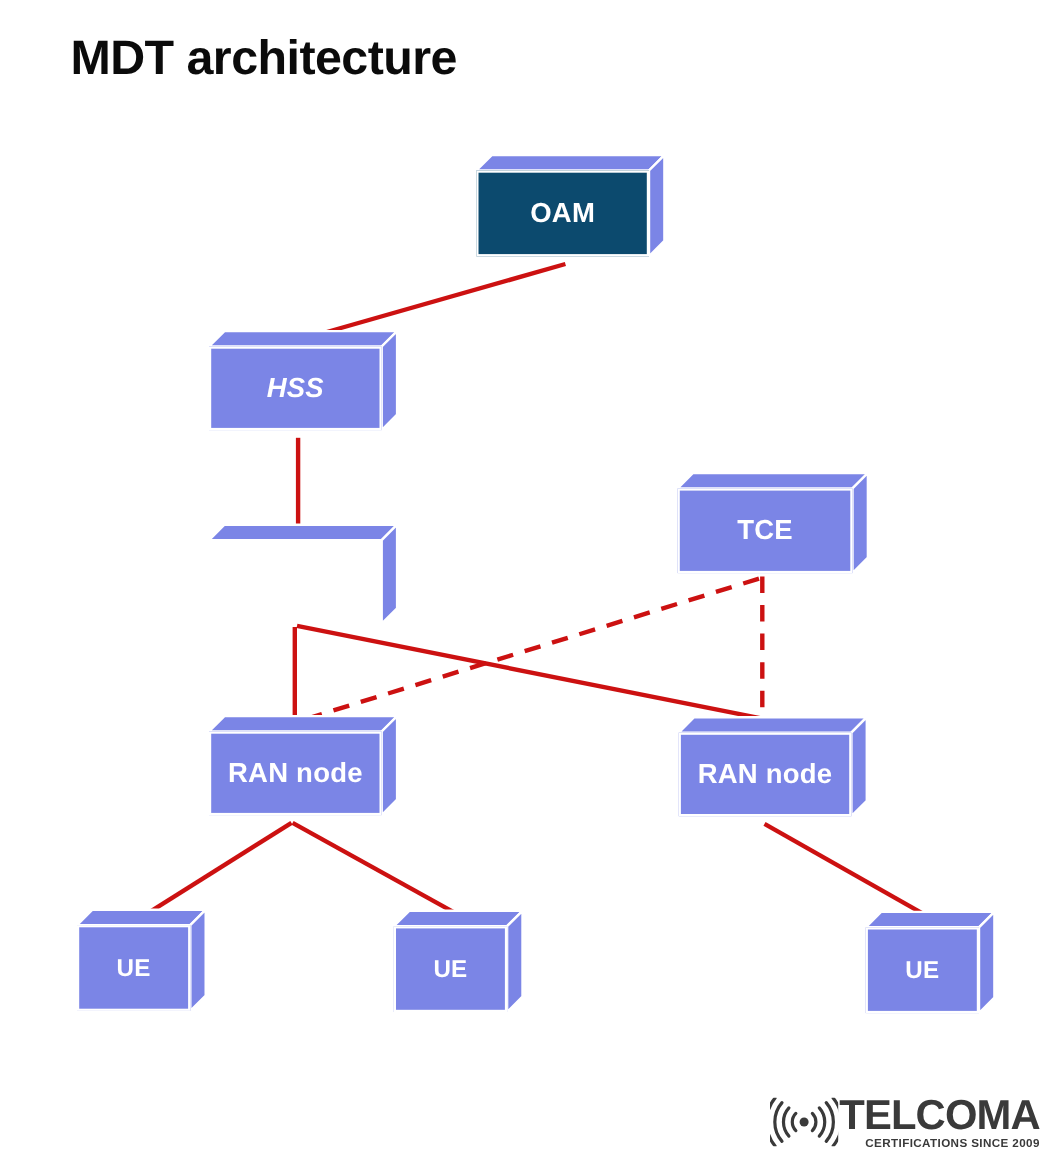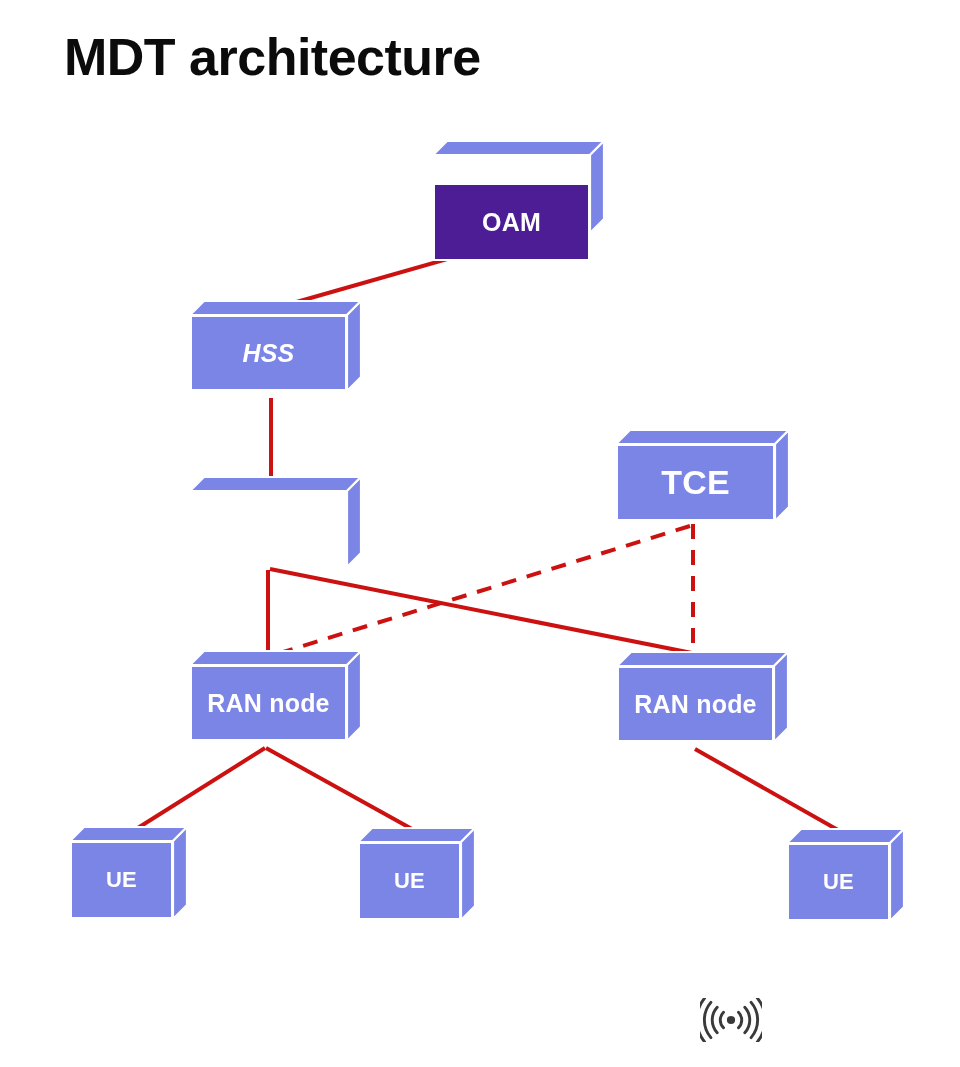--- a/index.html
+++ b/index.html
@@ -22,21 +22,21 @@
     width: 960px;
     height: 1067px;
     background: #ffffff;
   }
 
   
   #page-title {
     position: absolute;
     left: 64px;
     top: 28px;
-    font-size: 52px;
+    font-size: 44px;
     font-weight: 700;
     letter-spacing: -0.5px;
     color: #0b0b0b;
     line-height: 1.15;
     white-space: nowrap;
   }
 
   
   #connectors {
     position: absolute;
@@ -133,21 +133,21 @@
       <line x1="266" y1="748" x2="421" y2="834" stroke="#cc1111" stroke-width="4" stroke-linecap="butt"></line>
       <line x1="695" y1="749" x2="845" y2="834" stroke="#cc1111" stroke-width="4" stroke-linecap="butt"></line>
     </svg>
 
   <div id="nodes-layer">
       <div class="node3d" style="left: 417px; top: 139px; width: 175px; height: 96px;">
         <svg class="depth-svg" width="175" height="96">
           <polygon points="16,16 30,2 187,2 173,16" fill="#7b85e6" stroke="#ffffff" stroke-width="2.2" stroke-linejoin="miter"></polygon>
           <polygon points="173,16 187,2 187,80 173,94" fill="#7b85e6" stroke="#ffffff" stroke-width="2.2" stroke-linejoin="miter"></polygon>
         </svg>
-        <div class="face" style="left: 16px; top: 16px; width: 157px; height: 78px; background: #4c1d95; border-color: rgb(255, 255, 255); border-width: 2px; margin-top: 28px;">
+        <div class="face" style="left: 16px; top: 16px; width: 157px; height: 78px; background: #0c4a6e; border-color: rgb(255, 255, 255); border-width: 2px;">
           <span class="label" style="font-size: 25px; color: rgb(255, 255, 255);">OAM</span>
         </div>
       </div>
       <div class="node3d" style="left: 174px; top: 299px; width: 175px; height: 94px; font-style: italic;">
         <svg class="depth-svg" width="175" height="94">
           <polygon points="16,16 30,2 187,2 173,16" fill="#7b85e6" stroke="#ffffff" stroke-width="2.2" stroke-linejoin="miter"></polygon>
           <polygon points="173,16 187,2 187,78 173,92" fill="#7b85e6" stroke="#ffffff" stroke-width="2.2" stroke-linejoin="miter"></polygon>
         </svg>
         <div class="face" style="left: 16px; top: 16px; width: 157px; height: 76px; background: rgb(123, 133, 230); border-color: rgb(255, 255, 255); border-width: 2px;">
           <span class="label" style="font-size: 25px; color: rgb(255, 255, 255);">HSS</span>
@@ -158,21 +158,21 @@
           <polygon points="16,16 30,2 187,2 173,16" fill="#7b85e6" stroke="#ffffff" stroke-width="2.2" stroke-linejoin="miter"></polygon>
           <polygon points="173,16 187,2 187,78 173,92" fill="#7b85e6" stroke="#ffffff" stroke-width="2.2" stroke-linejoin="miter"></polygon>
         </svg>
       </div>
       <div class="node3d" style="left: 600px; top: 428px; width: 177px; height: 95px;">
         <svg class="depth-svg" width="177" height="95">
           <polygon points="16,16 30,2 189,2 175,16" fill="#7b85e6" stroke="#ffffff" stroke-width="2.2" stroke-linejoin="miter"></polygon>
           <polygon points="175,16 189,2 189,79 175,93" fill="#7b85e6" stroke="#ffffff" stroke-width="2.2" stroke-linejoin="miter"></polygon>
         </svg>
         <div class="face" style="left: 16px; top: 16px; width: 159px; height: 77px; background: rgb(123, 133, 230); border-color: rgb(255, 255, 255); border-width: 2px;">
-          <span class="label" style="font-size: 34px; color: rgb(255, 255, 255);">TCE</span>
+          <span class="label" style="font-size: 25px; color: rgb(255, 255, 255);">TCE</span>
         </div>
       </div>
       <div class="node3d" style="left: 174px; top: 649px; width: 175px; height: 94px;">
         <svg class="depth-svg" width="175" height="94">
           <polygon points="16,16 30,2 187,2 173,16" fill="#7b85e6" stroke="#ffffff" stroke-width="2.2" stroke-linejoin="miter"></polygon>
           <polygon points="173,16 187,2 187,78 173,92" fill="#7b85e6" stroke="#ffffff" stroke-width="2.2" stroke-linejoin="miter"></polygon>
         </svg>
         <div class="face" style="left: 16px; top: 16px; width: 157px; height: 76px; background: rgb(123, 133, 230); border-color: rgb(255, 255, 255); border-width: 2px;">
           <span class="label" style="font-size: 25px; color: rgb(255, 255, 255);">RAN node</span>
         </div>
@@ -224,15 +224,19 @@
         <path d="M23.5 14.2 A 11 11 0 0 0 23.5 29.8" stroke-width="2.9"></path>
         <path d="M38.5 14.2 A 11 11 0 0 1 38.5 29.8" stroke-width="2.9"></path>
         <path d="M17.2 9.2 A 19 19 0 0 0 17.2 34.8" stroke-width="2.9"></path>
         <path d="M44.8 9.2 A 19 19 0 0 1 44.8 34.8" stroke-width="2.9"></path>
         <path d="M10.9 4.4 A 27 27 0 0 0 10.9 39.6" stroke-width="2.9"></path>
         <path d="M51.1 4.4 A 27 27 0 0 1 51.1 39.6" stroke-width="2.9"></path>
         <path d="M4.6 0.2 A 34.5 34.5 0 0 0 4.6 43.8" stroke-width="2.9"></path>
         <path d="M57.4 0.2 A 34.5 34.5 0 0 1 57.4 43.8" stroke-width="2.9"></path>
       </g>
     </svg>
+    <div class="wordmark">
+      <div class="brand-name">TELCOMA</div>
+      <div class="brand-tagline">CERTIFICATIONS SINCE 2009</div>
+    </div>
   </div>
 
 </div>
 
 </body></html>

